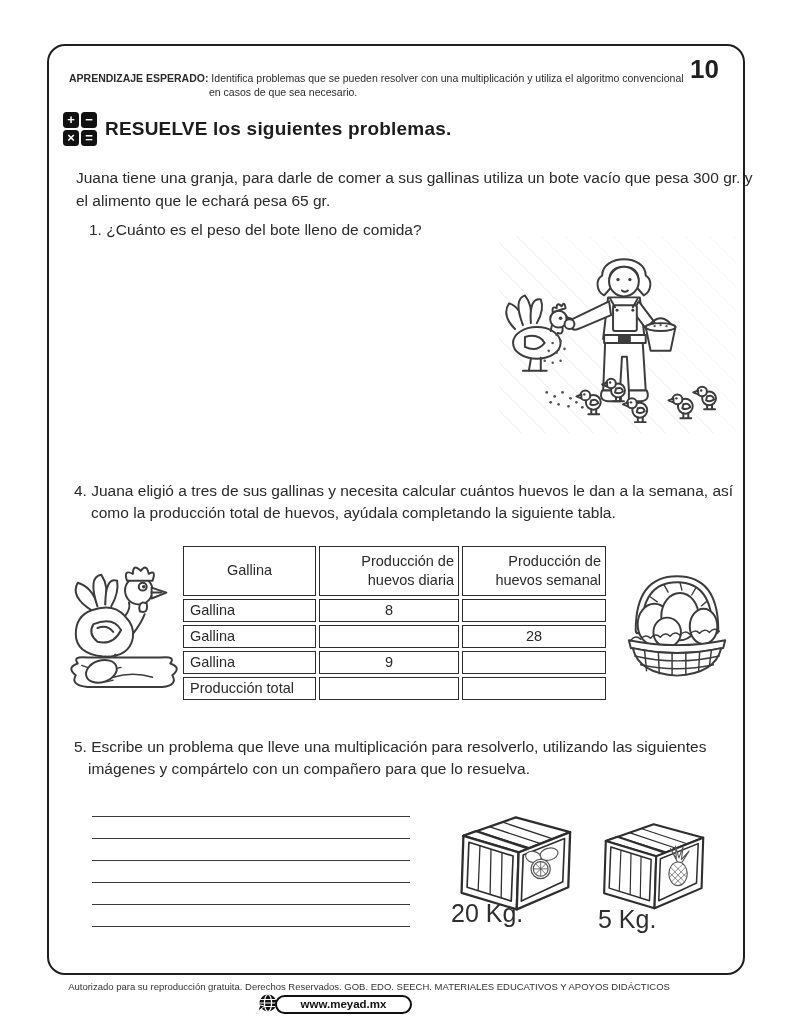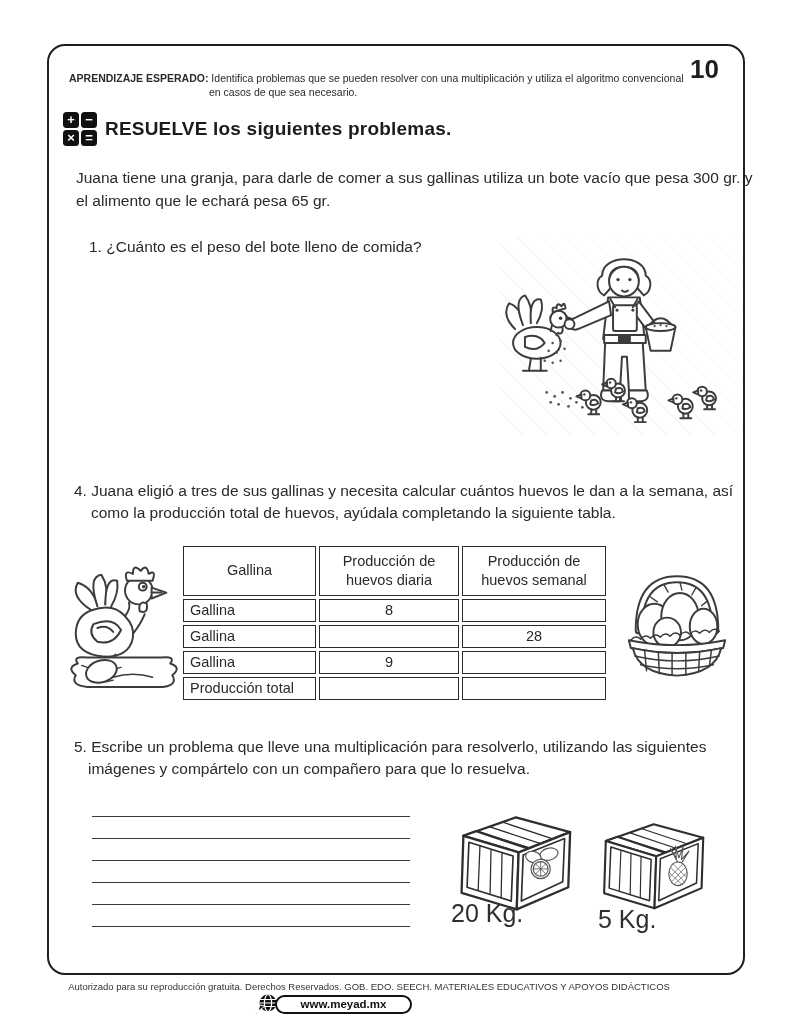--- a/index.html
+++ b/index.html
@@ -16,38 +16,38 @@
 
   .section-head { position:absolute; left:14px; top:66px; display:flex; align-items:center; gap:8px; }
   .calc-icon { display:grid; grid-template-columns:16px 16px; grid-auto-rows:16px; gap:2px; }
   .calc-key { background:#111; color:#fff; border-radius:3.5px; font-weight:bold; font-size:13px;
               line-height:16px; text-align:center; }
   .section-title { font-size:19px; font-weight:bold; color:#1c1c1c; letter-spacing:0.2px; }
 
   .bodytext { font-size:15.5px; line-height:23px; color:#2a2a2a; }
   .line { white-space:pre; }
   .intro { position:absolute; left:27px; top:120px; }
-  .q1 { position:absolute; left:40px; top:189px; }
+  .q1 { position:absolute; left:40px; top:172px; }
   .q2 { position:absolute; left:33px; top:287px; line-height:21px; }
   .q2 .l2 { padding-left:15px; }
   .q4 { position:absolute; left:25px; top:434px; line-height:22px; }
   .q4 .l2 { padding-left:17px; }
   .q5 { position:absolute; left:25px; top:690px; line-height:22px; }
   .q5 .l2 { padding-left:14px; }
 
   .ill { position:absolute; }
   .ill-feeding { left:450px; top:190px; width:238px; height:198px;
     background:repeating-linear-gradient(45deg, transparent 0 16px, #f5f5f5 16px 17px); }
   .ill-hen { left:13px; top:508px; width:128px; height:150px; }
   .ill-basket { left:570px; top:520px; width:116px; height:116px; }
 
   table.prod { position:absolute; left:131px; top:497px; border-collapse:separate; border-spacing:3px; }
   table.prod th, table.prod td { border:1.6px solid #2c2c2c; font-weight:normal; font-size:14.5px;
     color:#2a2a2a; background:#fff; }
-  table.prod th { text-align:center; line-height:1.3; padding:5px 4px; height:46px; vertical-align:middle; }
+  table.prod th { text-align:right; line-height:1.3; padding:5px 4px; height:46px; vertical-align:middle; }
   table.prod td { height:23px; padding:1px 6px; }
   .c1 { width:133px; text-align:left; }
   .c2 { width:140px; text-align:center; }
   .c3 { width:144px; text-align:center; }
 
   .write-lines { position:absolute; left:43px; top:749px; width:318px; }
   .write-line { height:22px; border-bottom:1.6px solid #3a3a3a; }
 
   .crate { position:absolute; }
   .crate-1 { left:396px; top:757px; width:138px; height:118px; }

